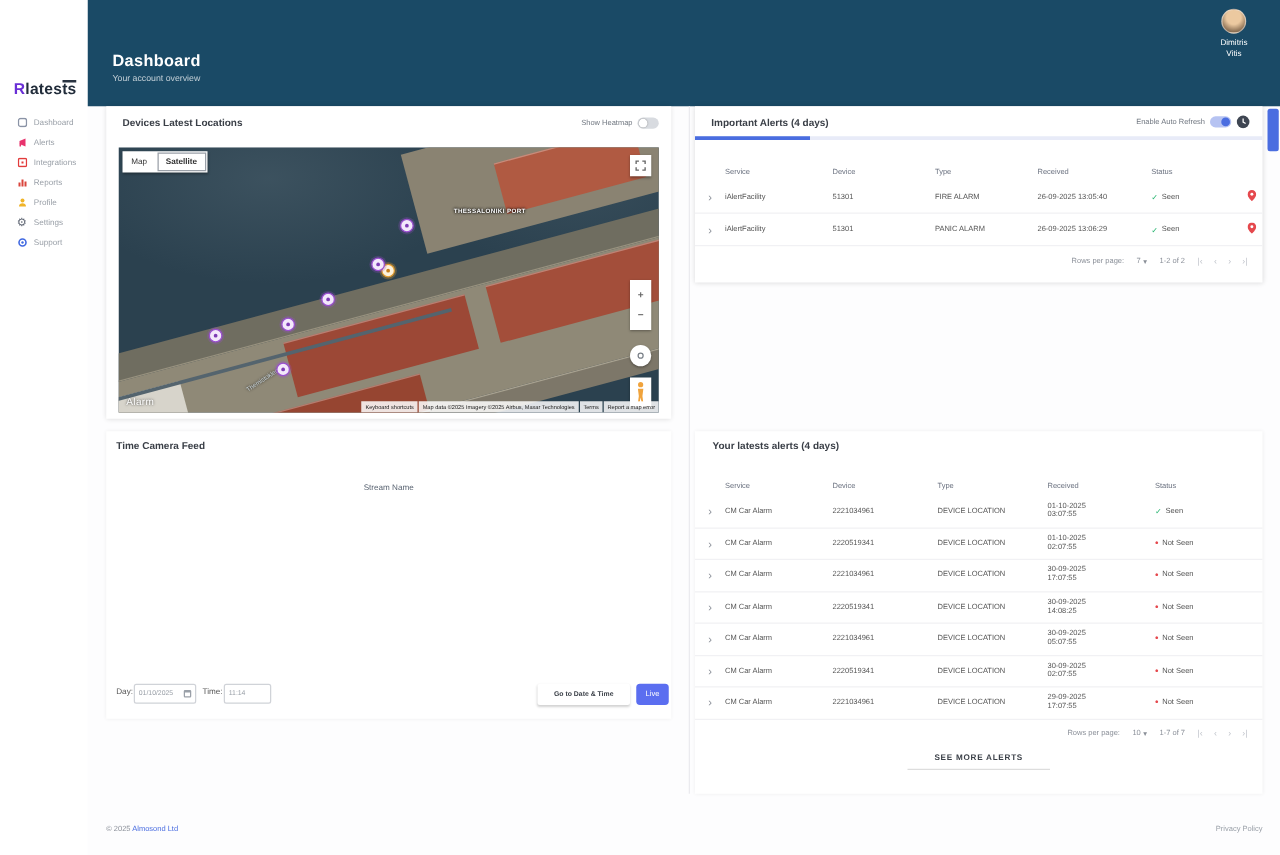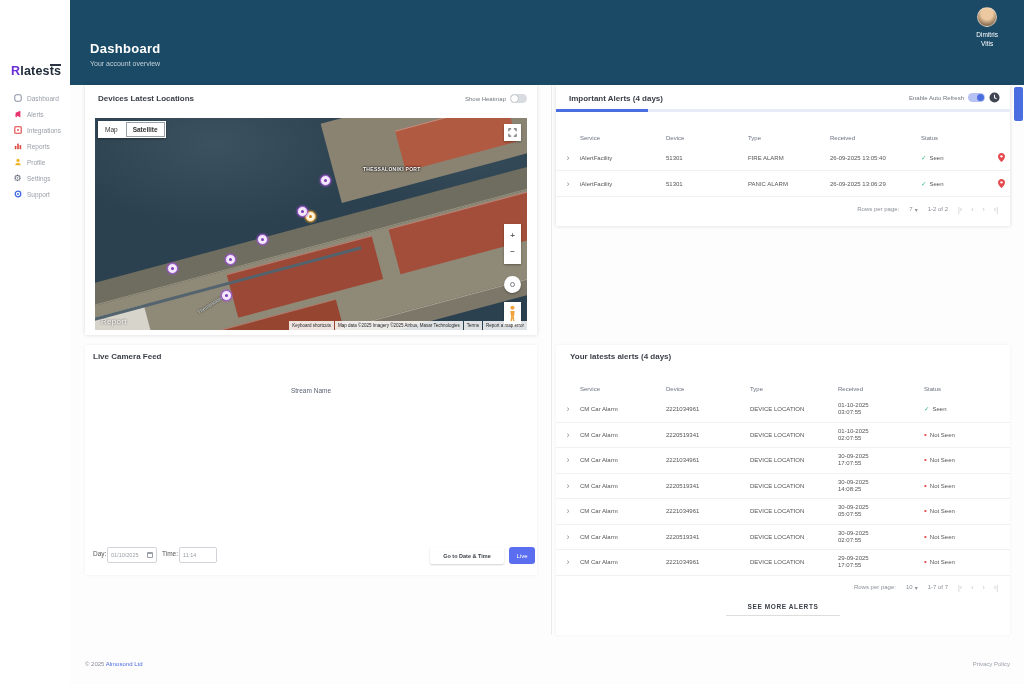--- a/index.html
+++ b/index.html
@@ -271,21 +271,21 @@
     <div class="map-btnbox compass-btn">
         <span class="compass-dot"></span>
       </div>
     <div class="pegman-btn">
       <svg width="9" height="18" viewBox="0 0 10 20">
           <circle cx="5" cy="3" r="2.3" fill="#f0a33c"></circle>
           <path d="M2.6 6.6h4.8L6.6 13H3.4Z" fill="#f0a33c"></path>
           <path d="M3.4 13l-.7 5.5h1.5L5 14.4l.8 4.1h1.5L6.6 13Z" fill="#f0a33c"></path>
         </svg>
     </div>
-    <div class="google-logo">Report</div>
+    <div class="google-logo">Alarm</div>
     <div class="attr-bar">
       <span class="attr-chip">Keyboard shortcuts</span>
       <span class="attr-chip">Map data ©2025 Imagery ©2025 Airbus, Maxar Technologies</span>
       <span class="attr-chip">Terms</span>
       <span class="attr-chip">Report a map error</span>
     </div>
   </div>
 </div>
 
 <div class="card alerts-card">
@@ -353,21 +353,21 @@
     <span class="pag-icons">
       <span>|‹</span>
       <span>‹</span>
       <span>›</span>
       <span>›|</span>
     </span>
   </div>
 </div>
 
 <div class="card soft camera-card">
-  <div class="card-title" style="left:8px; top:7px;">Live Camera Feed</div>
+  <div class="card-title" style="left:8px; top:7px;">Time Camera Feed</div>
   <div class="stream-label">Stream Name</div>
   <div class="cam-controls">
     <span class="cam-lbl" style="left:8px;">Day:</span>
     <span class="inp-wrap" style="left:22px; width:50px;">
       <input class="inp" readonly="" value="01/10/2025" style="">
       <span class="cal-icon"></span>
     </span>
     <span class="cam-lbl" style="left:77px;">Time:</span>
     <span class="inp-wrap" style="left:94px; width:38px;">
       <input class="inp" readonly="" value="11:14" style="">

